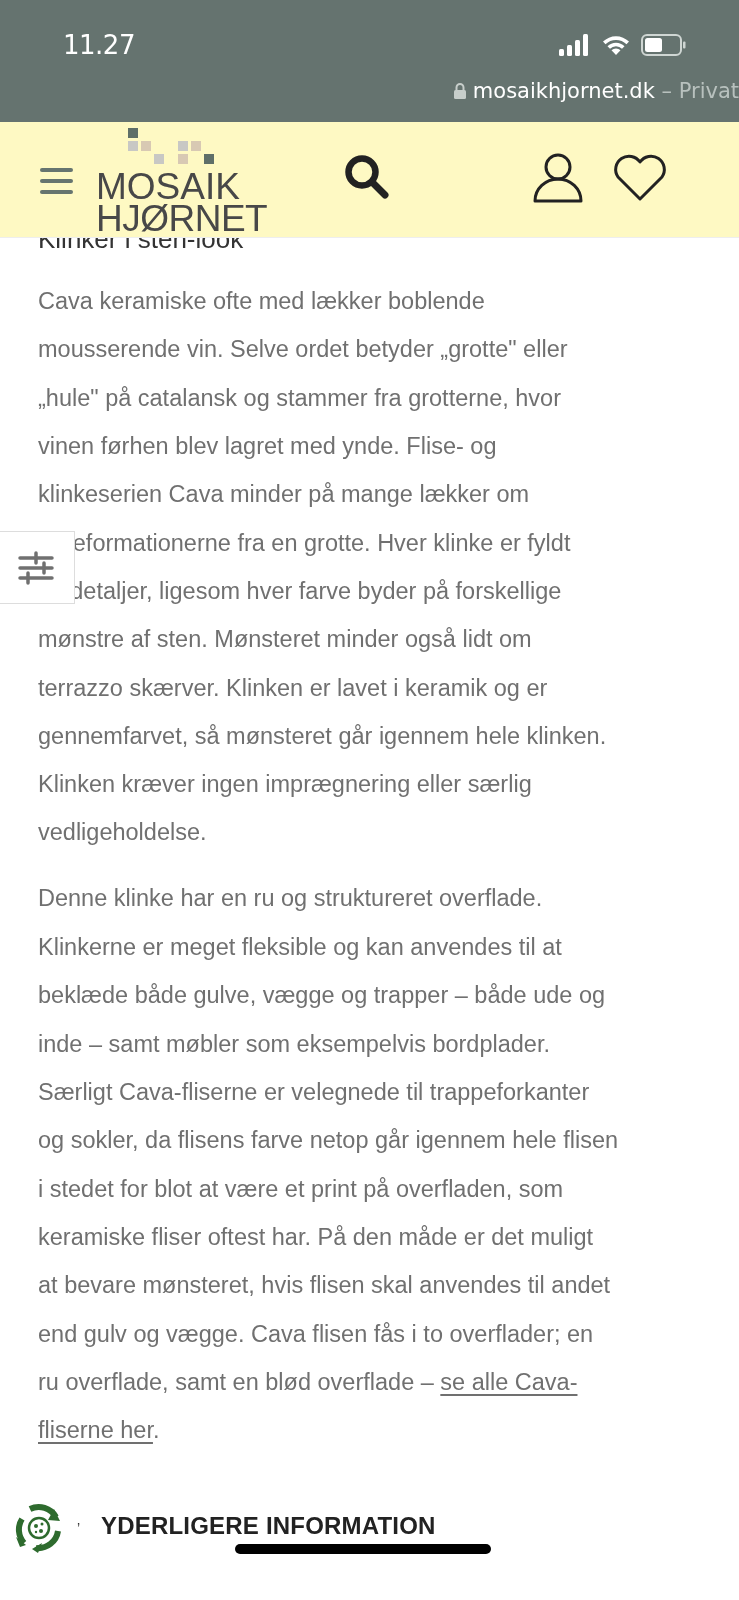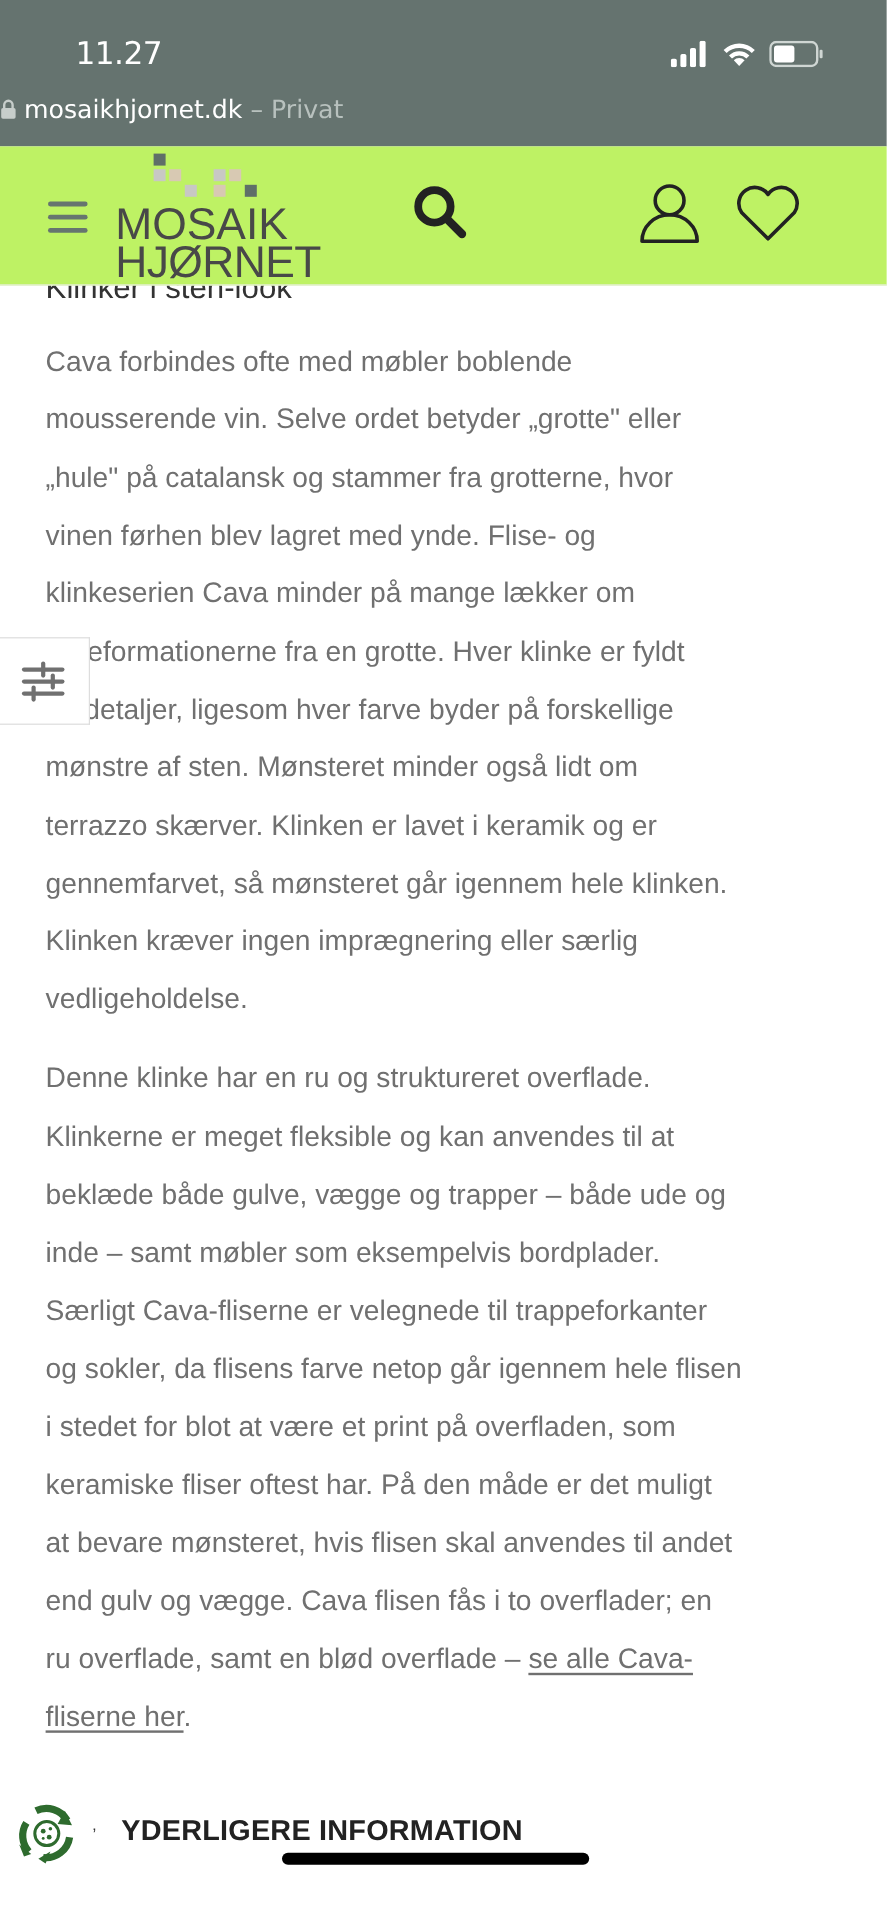--- a/index.html
+++ b/index.html
@@ -3,26 +3,26 @@
 <meta charset="utf-8">
 <style>
   * { box-sizing: border-box; margin: 0; padding: 0; }
   html, body { width: 739px; height: 1600px; overflow: hidden; background: #ffffff; }
   body { position: relative; font-family: "Liberation Sans", sans-serif; }
 
   
   .statusbar { position: absolute; left: 0; top: 0; width: 739px; height: 122px; background: #65736f; }
   .time { position: absolute; left: 63px; top: 30px; font-size: 26px; color: #ffffff; font-family: "DejaVu Sans", sans-serif; font-weight: 500; letter-spacing: -0.5px; }
   .status-icons { position: absolute; right: 52px; top: 34px; display: flex; align-items: center; gap: 10px; }
-  .urlbar { position: absolute; left: 0; top: 79px; width: 739px; text-align: left; font-size: 21px; color: #ffffff; font-family: "DejaVu Sans", sans-serif; }
+  .urlbar { position: absolute; left: 0; top: 79px; width: 739px; text-align: right; font-size: 21px; color: #ffffff; font-family: "DejaVu Sans", sans-serif; }
   .urlbar .lock { display: inline-block; vertical-align: -2px; margin-right: 6px; }
   .urlbar .priv { color: #b8c1be; }
 
   
-  .site-header { position: absolute; left: 0; top: 122px; width: 739px; height: 116px; background: #bef264; border-bottom: 1px solid #eeeeee; z-index: 3; }
+  .site-header { position: absolute; left: 0; top: 122px; width: 739px; height: 116px; background: #fef9c3; border-bottom: 1px solid #eeeeee; z-index: 3; }
   .hamburger { position: absolute; left: 40px; top: 46px; width: 33px; height: 26px; }
   .hamburger span { position: absolute; left: 0; width: 33px; height: 4px; background: #66756f; border-radius: 2px; }
   .logo { position: absolute; left: 96px; top: 4px; width: 160px; height: 112px; }
   .logo-tiles { position: absolute; left: 0; top: 0; width: 160px; height: 40px; }
   .tile { position: absolute; width: 10px; height: 10px; }
   .logo-text1 { position: absolute; left: 0; top: 42px; font-size: 37px; color: #484848; letter-spacing: 0px; line-height: 37px; }
   .logo-text2 { position: absolute; left: 0; top: 76px; font-size: 37px; color: #484848; line-height: 33px; letter-spacing: -0.5px; }
   .search-btn { position: absolute; left: 343px; top: 30px; width: 52px; height: 52px; }
   .user-btn { position: absolute; left: 532px; top: 30px; width: 52px; height: 52px; }
   .heart-btn { position: absolute; left: 612px; top: 30px; width: 56px; height: 52px; }
@@ -124,21 +124,21 @@
   <div class="heart-btn">
     <svg width="56" height="52" viewBox="0 0 56 52">
       <path d="M28 47 L6 25 A12 12 0 0 1 28 10 A12 12 0 0 1 50 25 Z" fill="none" stroke="#222" stroke-width="3" stroke-linejoin="round"></path>
     </svg>
   </div>
 </div>
 
 <div class="clipped-heading">Klinker i sten-look</div>
 
 <div class="content">
-  <div class="line" style="top:286px">Cava forbindes ofte med møbler boblende</div>
+  <div class="line" style="top:286px">Cava keramiske ofte med lækker boblende</div>
   <div class="line" style="top:334px">mousserende vin. Selve ordet betyder „grotte" eller</div>
   <div class="line" style="top:383px">„hule" på catalansk og stammer fra grotterne, hvor</div>
   <div class="line" style="top:431px">vinen førhen blev lagret med ynde. Flise- og</div>
   <div class="line" style="top:479px">klinkeserien Cava minder på mange lækker om</div>
   <div class="line" style="top:528px; left:-24px">dryppeformationerne fra en grotte. Hver klinke er fyldt</div>
   <div class="line" style="top:576px; left:-20px">med detaljer, ligesom hver farve byder på forskellige</div>
   <div class="line" style="top:624px">mønstre af sten. Mønsteret minder også lidt om</div>
   <div class="line" style="top:673px">terrazzo skærver. Klinken er lavet i keramik og er</div>
   <div class="line" style="top:721px">gennemfarvet, så mønsteret går igennem hele klinken.</div>
   <div class="line" style="top:769px">Klinken kræver ingen imprægnering eller særlig</div>

